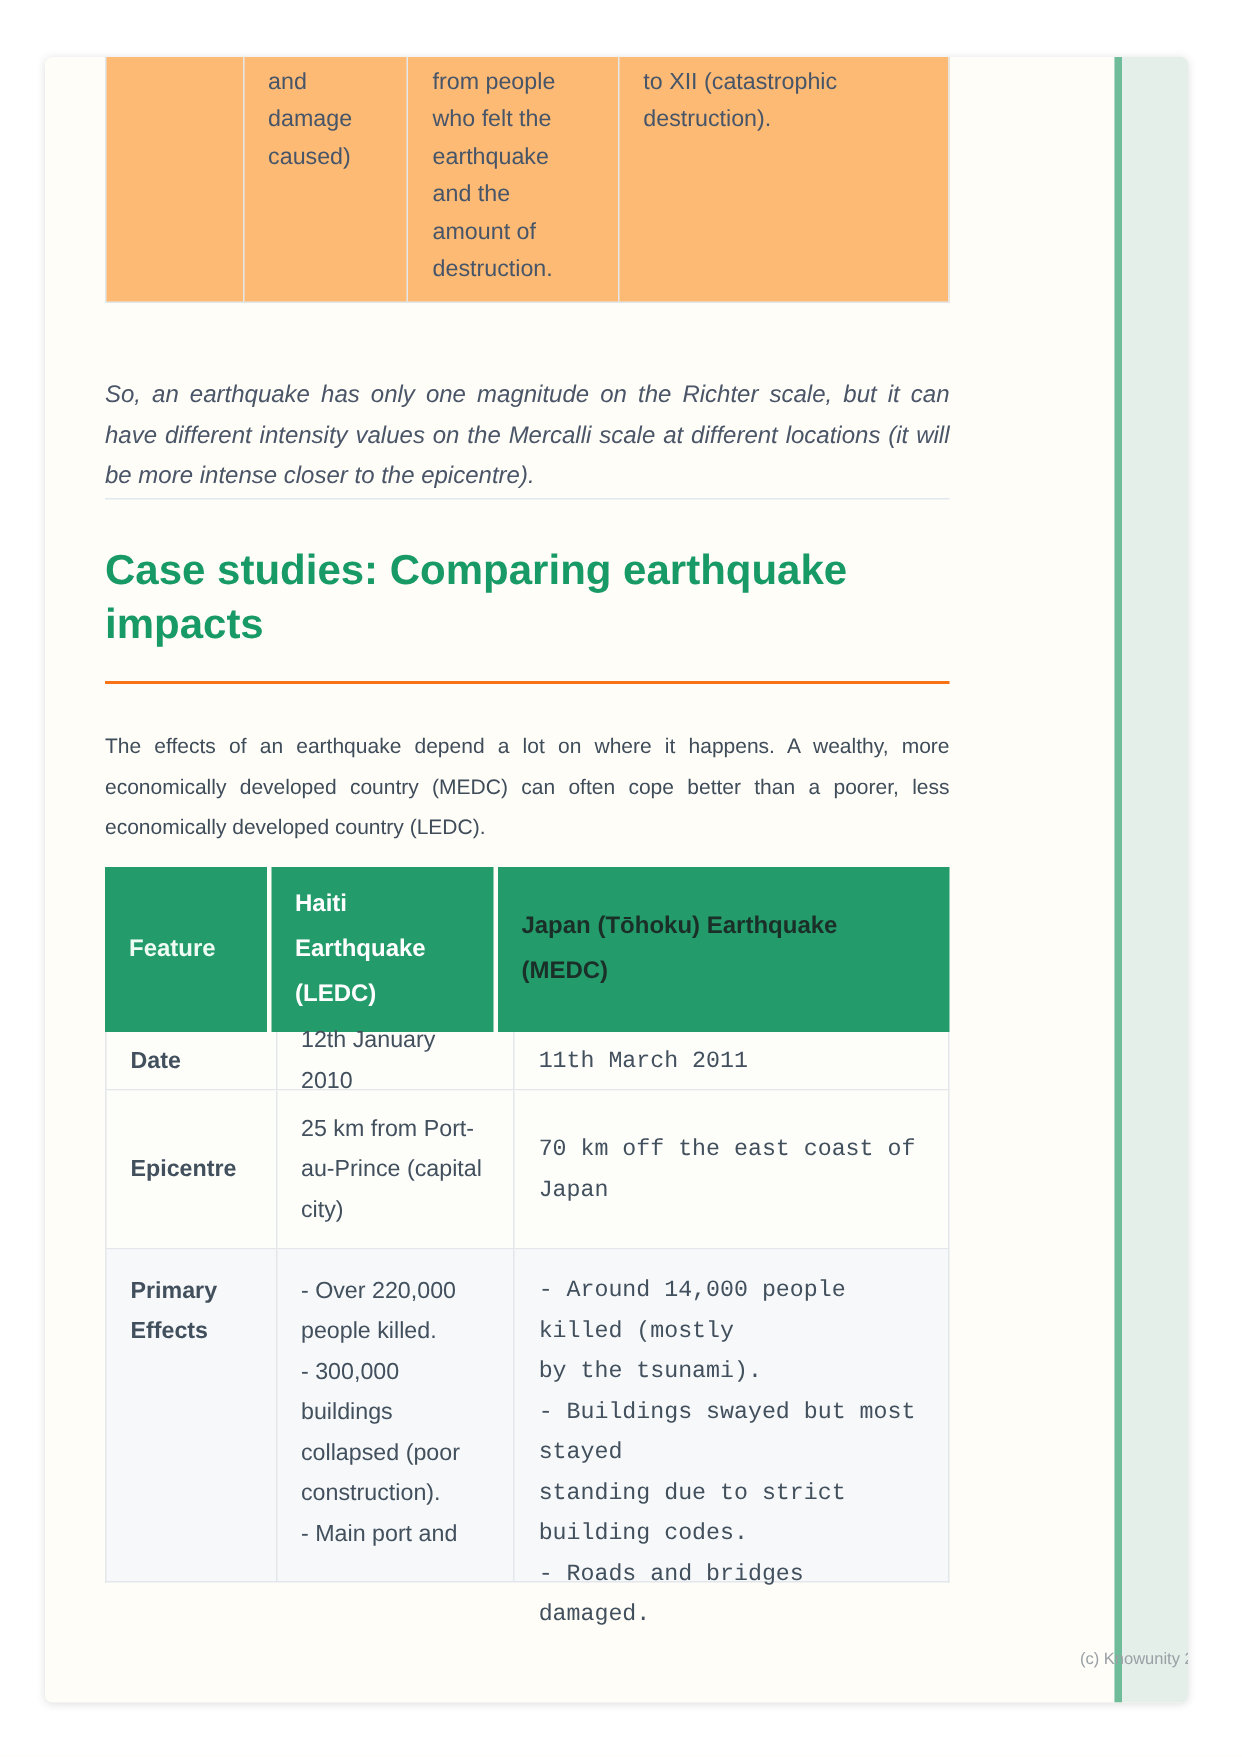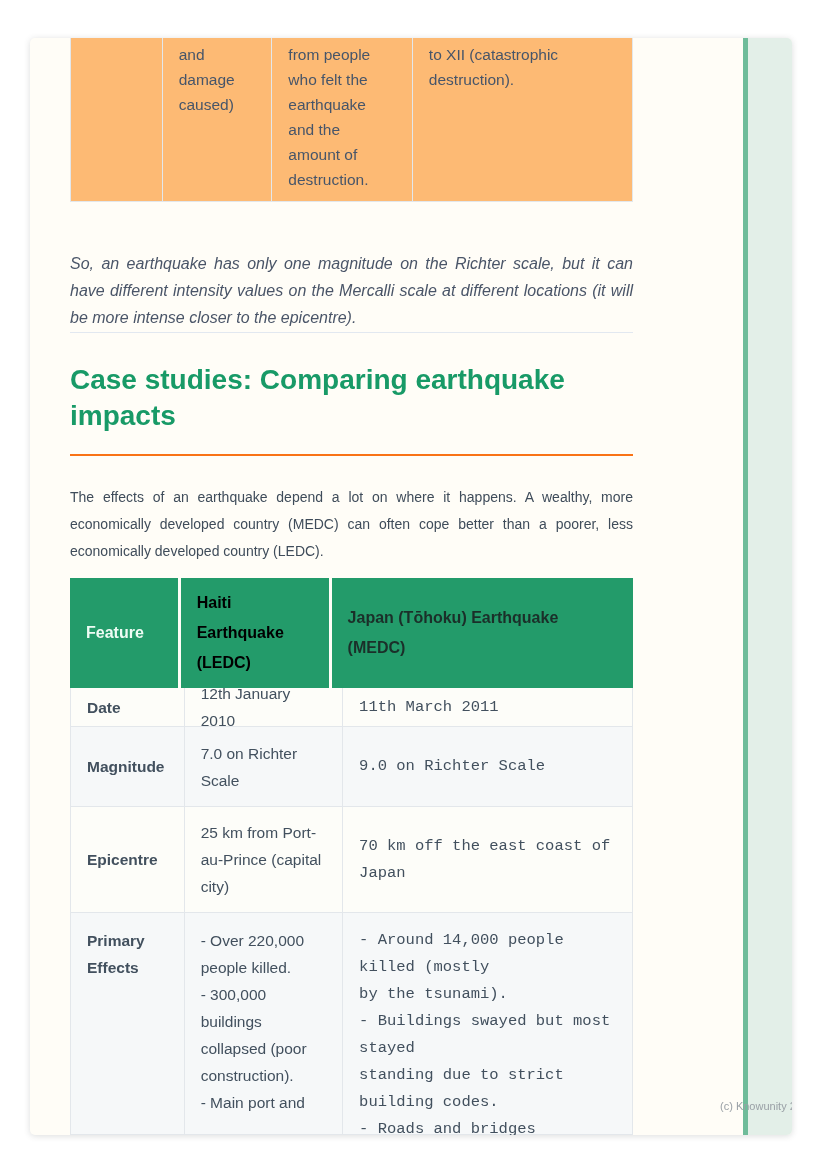--- a/index.html
+++ b/index.html
@@ -59,21 +59,21 @@
     box-sizing:border-box;
   }
   .cmp-head{display:flex;height:110px;background:#239b6a;}
   .cmp-head .hcell{
     box-sizing:border-box;display:flex;align-items:center;
     padding:0 14px 0 16px;font-size:16px;font-weight:700;line-height:30px;
     white-space:pre-line;
   }
   .cmp-head .hcell + .hcell{border-left:3px solid #fffdf7;}
   .h-c0{width:113px;color:#eefcf4;}
-  .h-c1{width:159px;color:#000000;}
+  .h-c1{width:159px;color:#ffffff;}
   .h-c2{width:323px;color:#1b2f29;}
   .cmp-row{
     display:flex;box-sizing:border-box;
     border-left:1px solid #e3e7eb;border-right:1px solid #e3e7eb;border-bottom:1px solid #e3e7eb;
   }
   .cmp-row.odd{background:#fdfdf9;}
   .cmp-row.even{background:#f6f8f9;}
   .cmp-row .ccell{
     box-sizing:border-box;display:flex;align-items:center;
     padding:12px 14px 12px 16px;
@@ -134,26 +134,20 @@
       <div class="hcell h-c2">Japan (Tōhoku) Earthquake
 (MEDC)</div>
     </div>
 
     <div class="cmp-row odd row-date">
       <div class="ccell c-c0">Date</div>
       <div class="ccell c-c1">12th January 2010</div>
       <div class="ccell c-c2">11th March 2011</div>
     </div>
 
-    <div class="cmp-row even row-magnitude">
-      <div class="ccell c-c0">Magnitude</div>
-      <div class="ccell c-c1">7.0 on Richter
-Scale</div>
-      <div class="ccell c-c2">9.0 on Richter Scale</div>
-    </div>
 
     <div class="cmp-row odd row-epicentre">
       <div class="ccell c-c0">Epicentre</div>
       <div class="ccell c-c1">25 km from Port-
 au-Prince (capital
 city)</div>
       <div class="ccell c-c2">70 km off the east coast of Japan</div>
     </div>
 
     <div class="cmp-row even row-primary">

